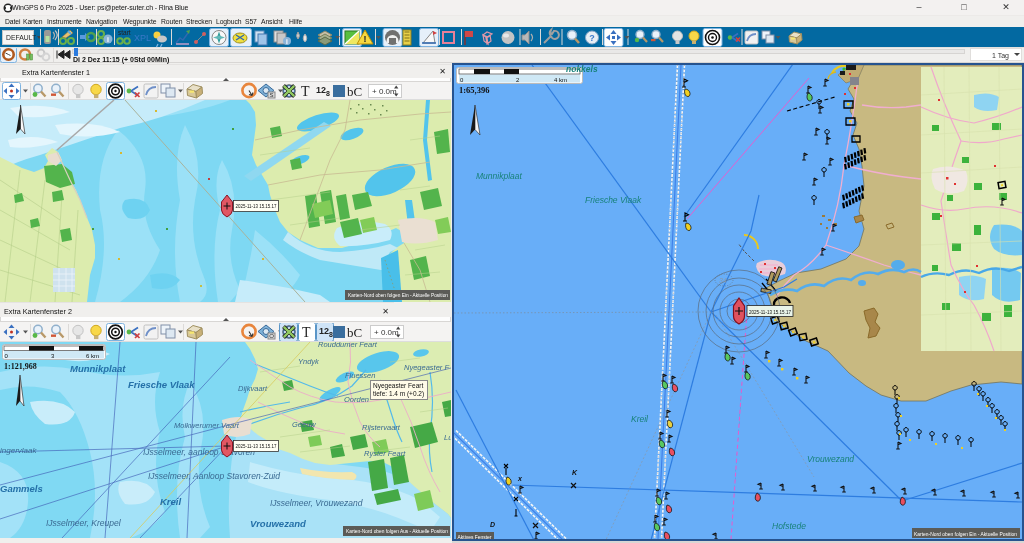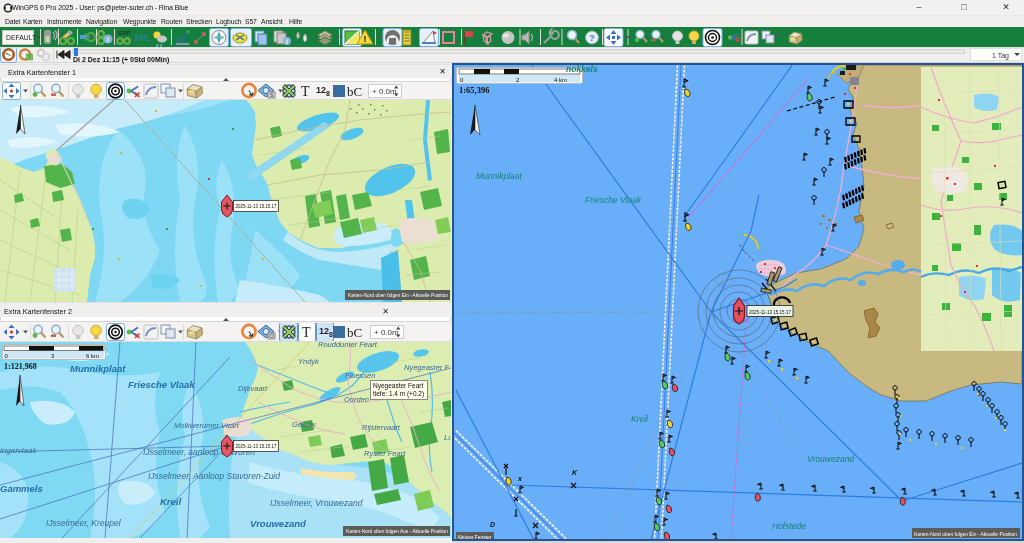--- a/index.html
+++ b/index.html
@@ -7,21 +7,21 @@
 #app{position:relative;width:1024px;height:543px}
 .abs{position:absolute}
 
 #titlebar{left:0;top:0;width:1024px;height:16px;background:#f3f1f0;border-bottom:1px solid #eceae8;font-size:7px;color:#111}
 #titletxt{position:absolute;left:12px;top:4px;letter-spacing:-.1px}
 .winbtn{position:absolute;top:0;width:30px;height:15px;text-align:center;font-size:9px;color:#333;line-height:14px}
 
 #menubar{left:0;top:16px;width:1024px;height:11px;background:#f0efed;font-size:6.8px;color:#161616;letter-spacing:-0.1px}
 #menubar span{position:absolute;top:2px}
 
-#toolbar1{left:0;top:27px;width:1024px;height:21px;background:#15803d;border-bottom:1px solid #e3e1df}
+#toolbar1{left:0;top:27px;width:1024px;height:21px;background:#0369a1;border-bottom:1px solid #e3e1df}
 #toolbar2{left:0;top:48px;width:1024px;height:15px;background:#f0efed;border-bottom:1px solid #d8d6d4}
 
 .wintitle{background:#f0efed;font-size:7.2px;color:#111;border-top:1px solid #e5e3e1}
 .sunken{background:#fdfdfd;border:1px solid #d8d6d4;border-top:none}
 .wtoolbar{background:#f4f3f2;border-bottom:1px solid #ddd}
 .closex{position:absolute;right:5px;top:2px;font-size:8px;color:#222}
 svg{display:block}
 </style>
 </head>
 <body>
@@ -285,21 +285,21 @@
       <path d="M57 2.5 v8 M64 2.5 l-6 4 6 4 z M70 2.5 l-6 4 6 4 z" fill="#222" stroke="#222" stroke-width="1"></path>
     </svg>
     <div class="abs" style="left:72px;top:1px;width:893px;height:5px;background:#e9e8e7;border:1px solid #d6d4d2"></div>
     <div class="abs" style="left:74px;top:0px;width:4px;height:8px;background:#2a7ade"></div>
     <div class="abs" style="left:73px;top:8px;font-size:7px;font-weight:bold;color:#111">Di 2 Dez 11:15  (+ 0Std 00Min)</div>
     <div class="abs" style="left:970px;top:0px;width:52px;height:13px;background:#fff;border:1px solid #e0dedc;font-size:7px;color:#333;text-align:right;line-height:13px;padding-right:12px">1 Tag</div>
     <div class="abs" style="left:1014px;top:5px;width:0;height:0;border-left:3px solid transparent;border-right:3px solid transparent;border-top:3px solid #444"></div>
   </div>
 
   <div class="abs wintitle" style="left:0;top:64px;width:451px;height:14px">
-      <span style="position:absolute;left:8px;top:3px">Extra Kartenfenster 1</span>
+      <span style="position:absolute;left:22px;top:3px">Extra Kartenfenster 1</span>
       <span class="closex">✕</span>
     </div>
   <div class="abs sunken" style="left:0;top:78px;width:451px;height:4px"></div>
     <div class="abs" style="left:223px;top:78px;width:0;height:0;border-left:3px solid transparent;border-right:3px solid transparent;border-bottom:3px solid #555"></div>
   <div class="abs wtoolbar" id="wtb1" style="left:0;top:82px;width:451px;height:18px">
   <svg class="abs" style="left:0;top:0" width="451" height="18" viewBox="0 0 451 18">
     <rect x="2.5" y="0.5" width="18" height="17" rx="2" fill="#fff" stroke="#7eb3e0"></rect>
         <g fill="#3a70c0">
           <path d="M11.5 1.5 l3 3.5 h-6 z"></path>
           <path d="M11.5 16.5 l3 -3.5 h-6 z"></path>

